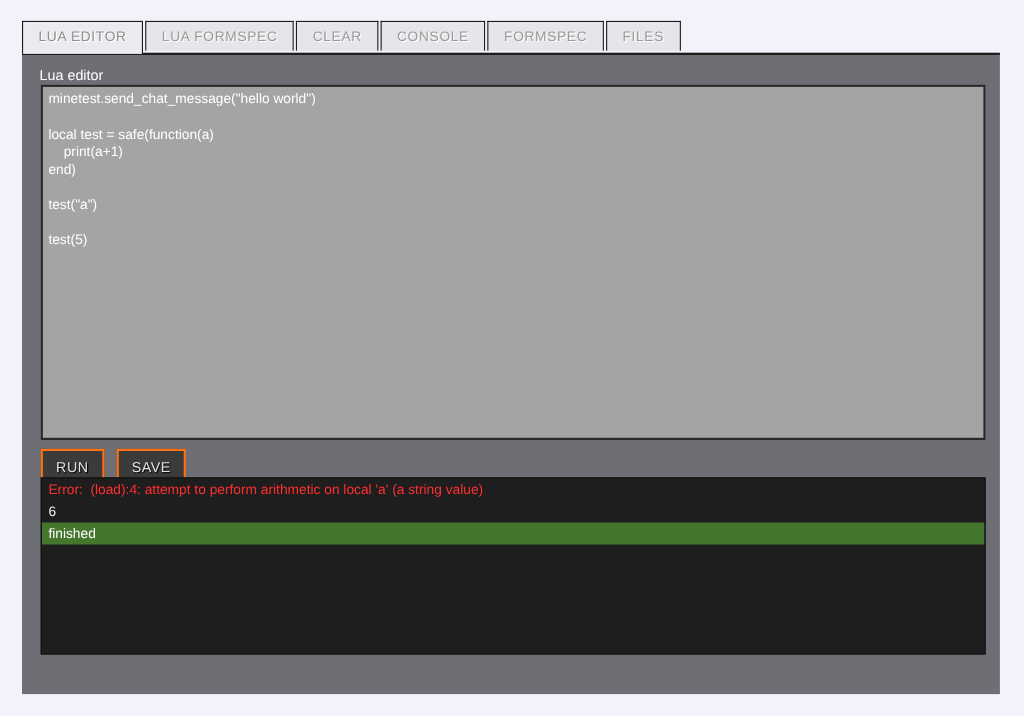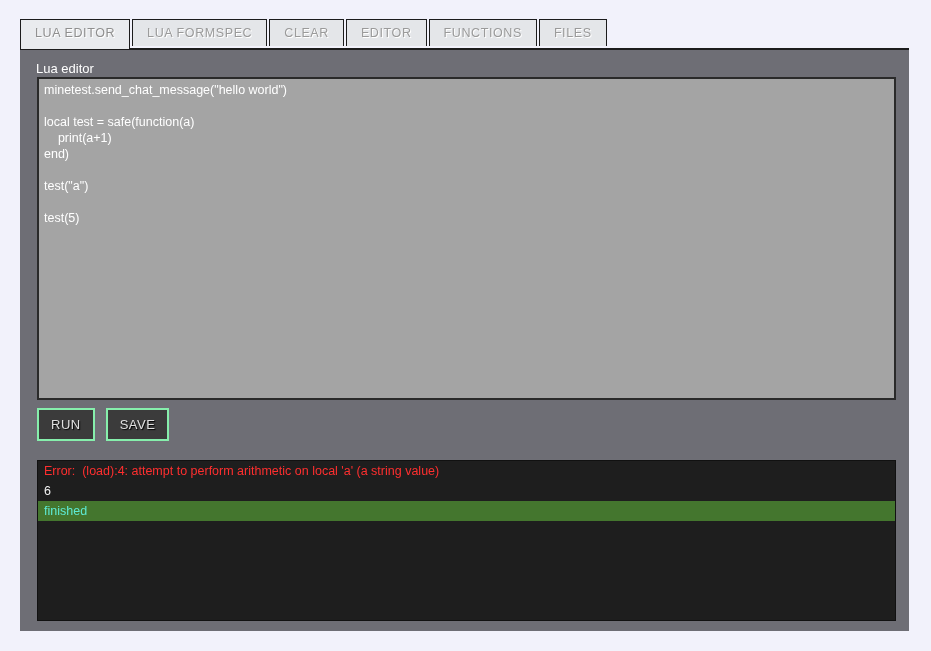--- a/index.html
+++ b/index.html
@@ -95,69 +95,69 @@
 
   
   #button-row {
     position: absolute;
     left: 17px;
     top: 358px;
     display: flex;
   }
   .btn {
     background: #3b3b3b;
-    border: 2px solid #86efac;
+    border: 2px solid #f97316;
     color: #e0e0e0;
     font-size: 13px;
     letter-spacing: 0.5px;
     padding: 0 12px;
     height: 33px;
     line-height: 29px;
     margin-right: 11px;
     box-sizing: border-box;
     text-shadow: 1px 1px 1px #000000;
     cursor: pointer;
     user-select: none;
     white-space: nowrap;
   }
 
   
   #console {
     position: absolute;
     left: 17px;
-    top: 410px;
+    top: 384px;
     width: 859px;
     height: 161px;
     background: #1e1e1e;
     border: 1px solid #111111;
     box-sizing: border-box;
     overflow: hidden;
     font-size: 12.5px;
     line-height: 20px;
     font-family: "Liberation Sans", sans-serif;
   }
   .con-line {
     padding: 0 6px;
     white-space: pre;
     height: 20px;
     line-height: 20px;
   }
   .con-line.error   { color: #ff2f2f; }
   .con-line.normal  { color: #f2f2f2; }
-  .con-line.ok      { color: #5eead4; background: #44762e; }
+  .con-line.ok      { color: #ffffff; background: #44762e; }
 </style>
 </head>
 <body>
 
 <div id="tabbar">
   <div class="tab active">LUA EDITOR</div>
   <div class="tab">LUA FORMSPEC</div>
   <div class="tab">CLEAR</div>
-  <div class="tab">EDITOR</div>
-  <div class="tab">FUNCTIONS</div>
+  <div class="tab">CONSOLE</div>
+  <div class="tab">FORMSPEC</div>
   <div class="tab">FILES</div>
 </div>
 
 <div id="panel">
 
   <div id="editor-label">Lua editor</div>
 
   <textarea id="editor-area" spellcheck="false" style="">minetest.send_chat_message("hello world")
 
 local test = safe(function(a)

